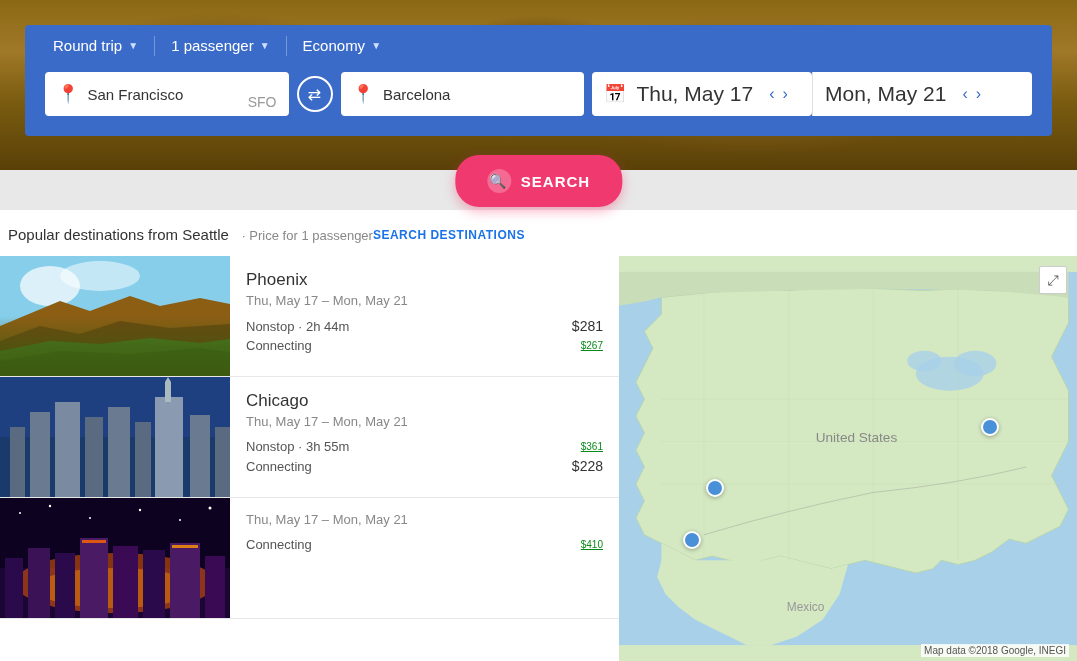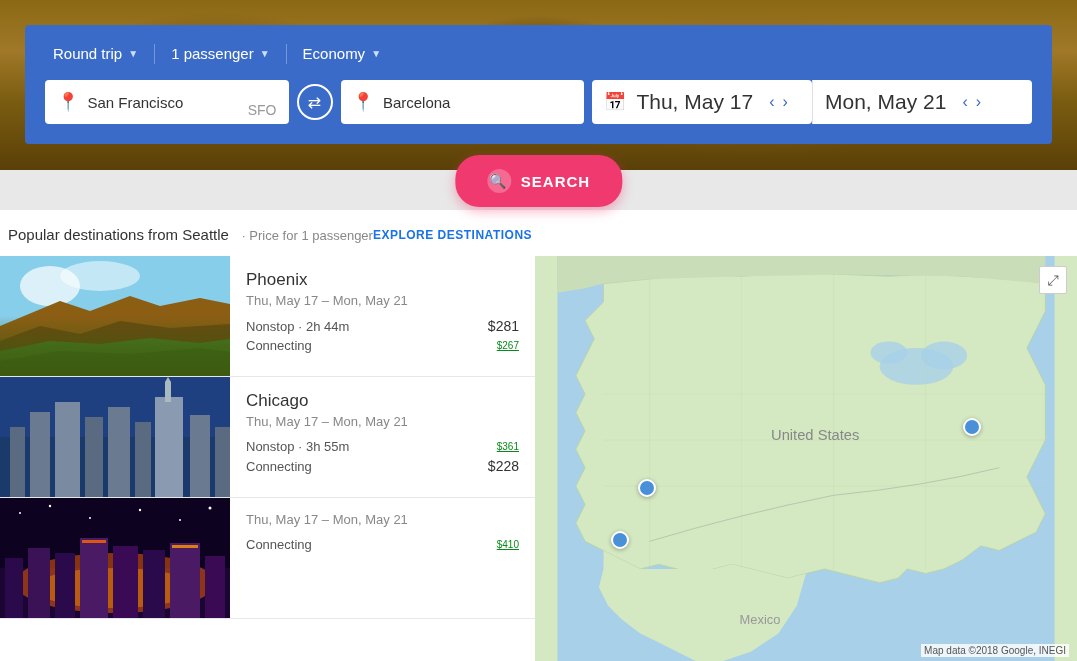--- a/index.html
+++ b/index.html
@@ -25,21 +25,21 @@
     }
 
     
     .search-panel {
       position: absolute;
       top: 25px;
       left: 25px;
       right: 25px;
       background: #3b6bc9;
       border-radius: 4px;
-      padding: 16px 20px 20px;
+      padding: 8px 20px 20px;
       z-index: 10;
     }
 
     .search-top-row {
       display: flex;
       align-items: center;
       gap: 0;
       margin-bottom: 14px;
     }
 
@@ -219,21 +219,21 @@
     }
 
     .content-body {
       display: flex;
       flex: 1;
       overflow: hidden;
     }
 
     
     .destinations-list {
-      width: 535px;
+      width: 619px;
       flex-shrink: 0;
       overflow-y: auto;
     }
 
     .destination-item {
       display: flex;
       align-items: stretch;
       border-bottom: 1px solid #e8e8e8;
       cursor: pointer;
     }
@@ -434,21 +434,21 @@
     <span>SEARCH</span>
   </button>
 </div>
 
 <div class="main-content">
   <div class="content-header">
     <div>
       <span class="popular-title">Popular destinations from Seattle</span>
       <span class="price-label">· Price for 1 passenger</span>
     </div>
-    <a class="explore-link">EXPLORE DESTINATIONS</a>
+    <a class="explore-link">SEARCH DESTINATIONS</a>
   </div>
 
   <div class="content-body">
 
     <div class="destinations-list">
 
       <div class="destination-item">
         <div class="dest-image img-phoenix">
           <svg width="230" height="120" viewBox="0 0 230 120" xmlns="http://www.w3.org/2000/svg">
             <rect width="230" height="70" fill="#87ceeb"></rect>

